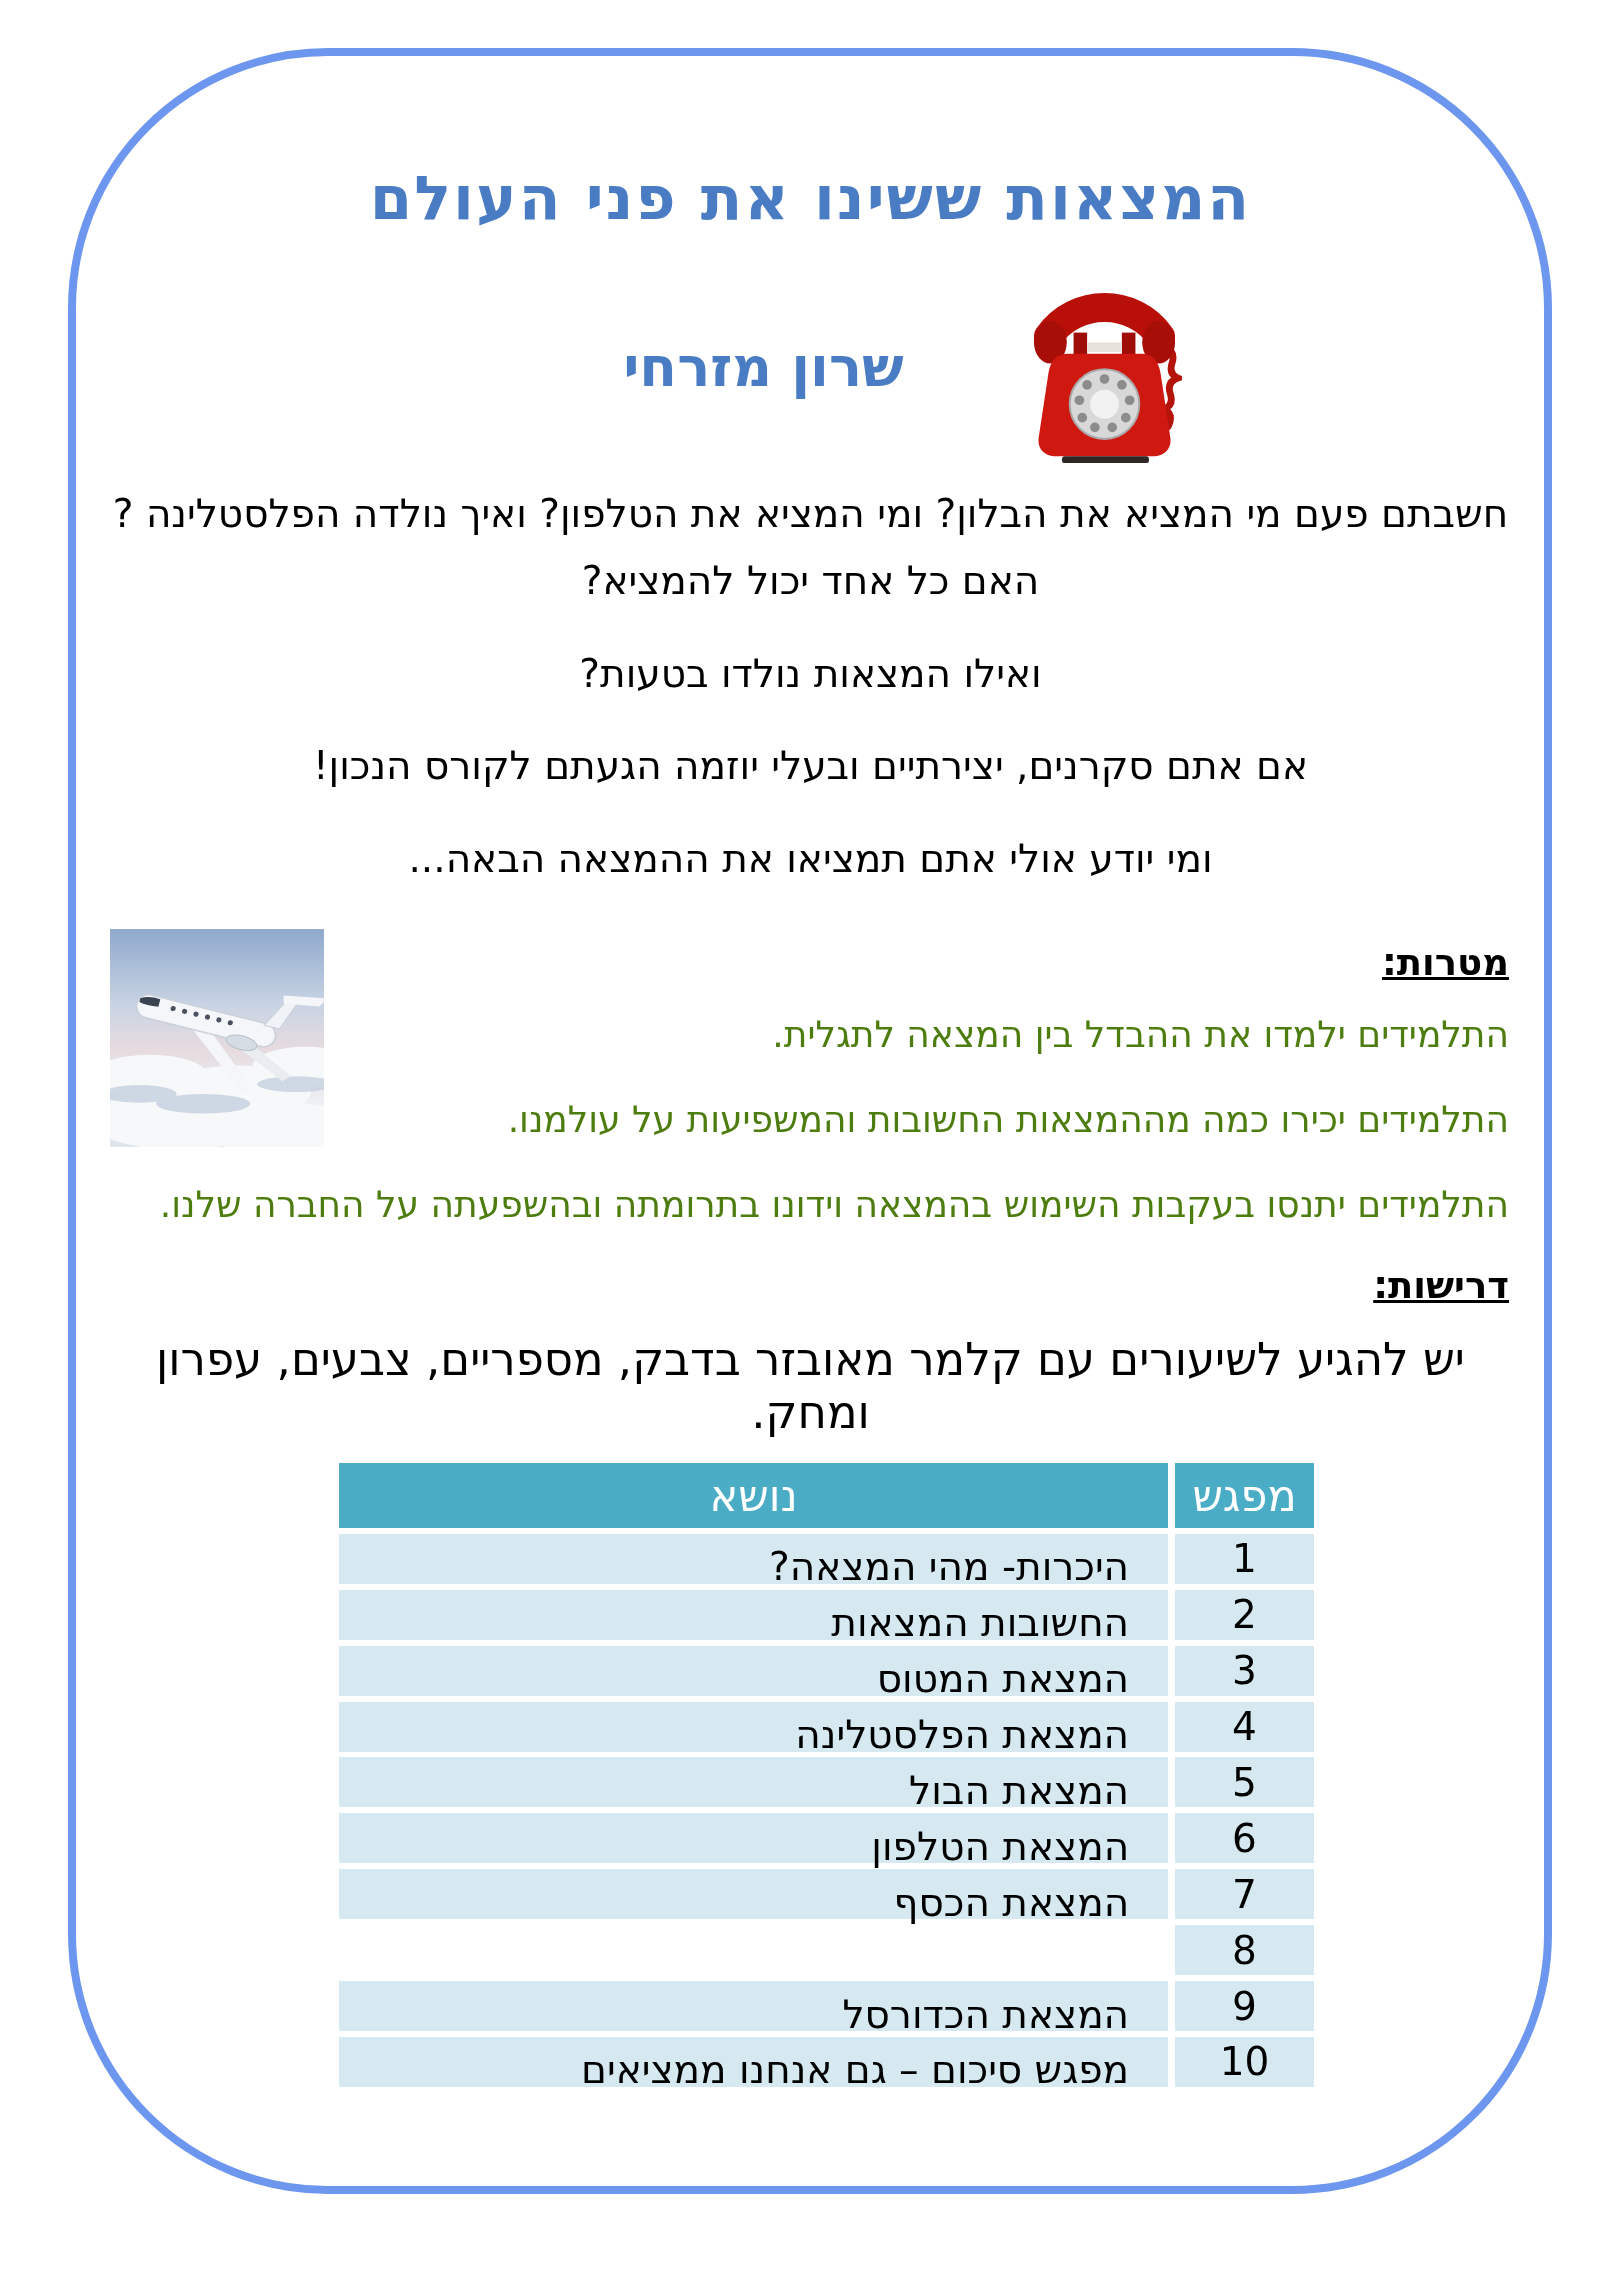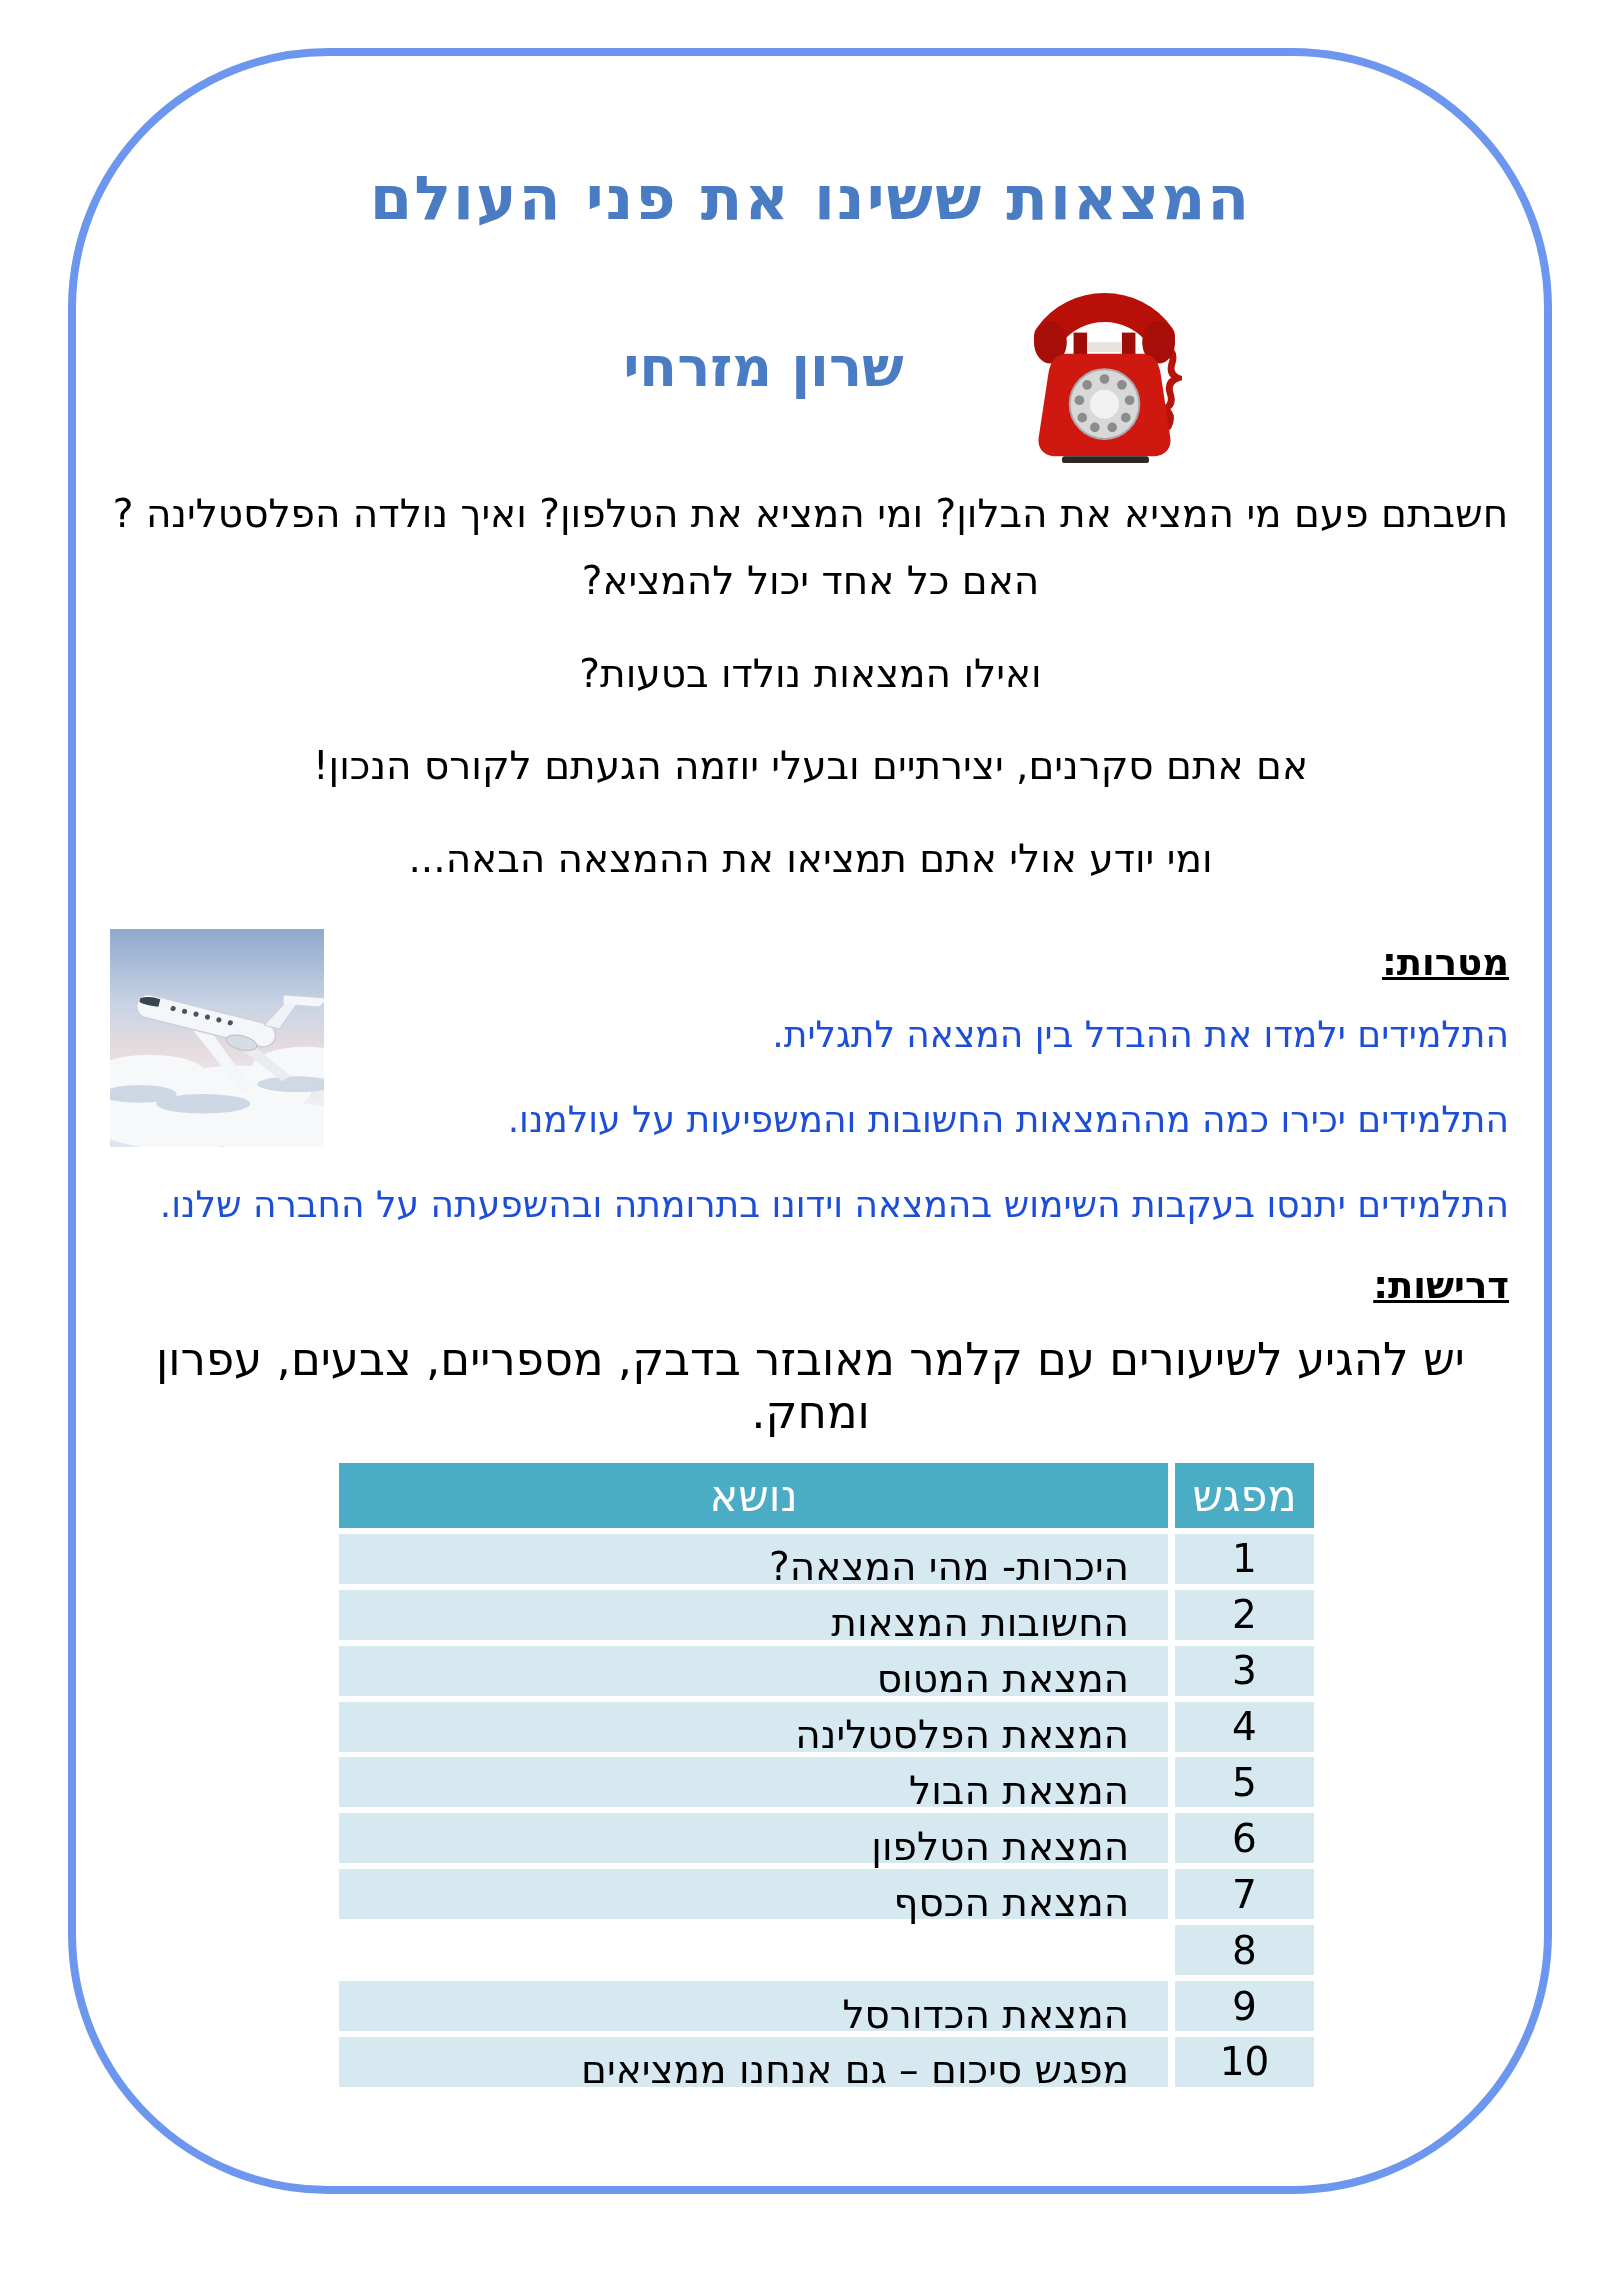--- a/index.html
+++ b/index.html
@@ -47,21 +47,21 @@
   .plane-img{
     position:absolute;left:110px;top:929px;
     width:214px;height:218px;
   }
   .goals-heading{
     position:absolute;top:941px;right:112px;
     font-size:37px;font-weight:bold;text-decoration:underline;color:#000;
   }
   .goals{
     position:absolute;top:1012px;left:95px;right:112px;
-    text-align:right;font-size:36px;color:#1d4ed8;
+    text-align:right;font-size:36px;color:#4d7c0f;
   }
   .goals .goal{margin:0 0 39px 0;line-height:46px;}
   .req-heading{
     position:absolute;top:1264px;right:112px;
     font-size:37px;font-weight:bold;text-decoration:underline;color:#000;
   }
   .req-text{
     position:absolute;top:1333px;left:95px;width:1431px;
     text-align:center;font-size:45px;color:#000;
   }

